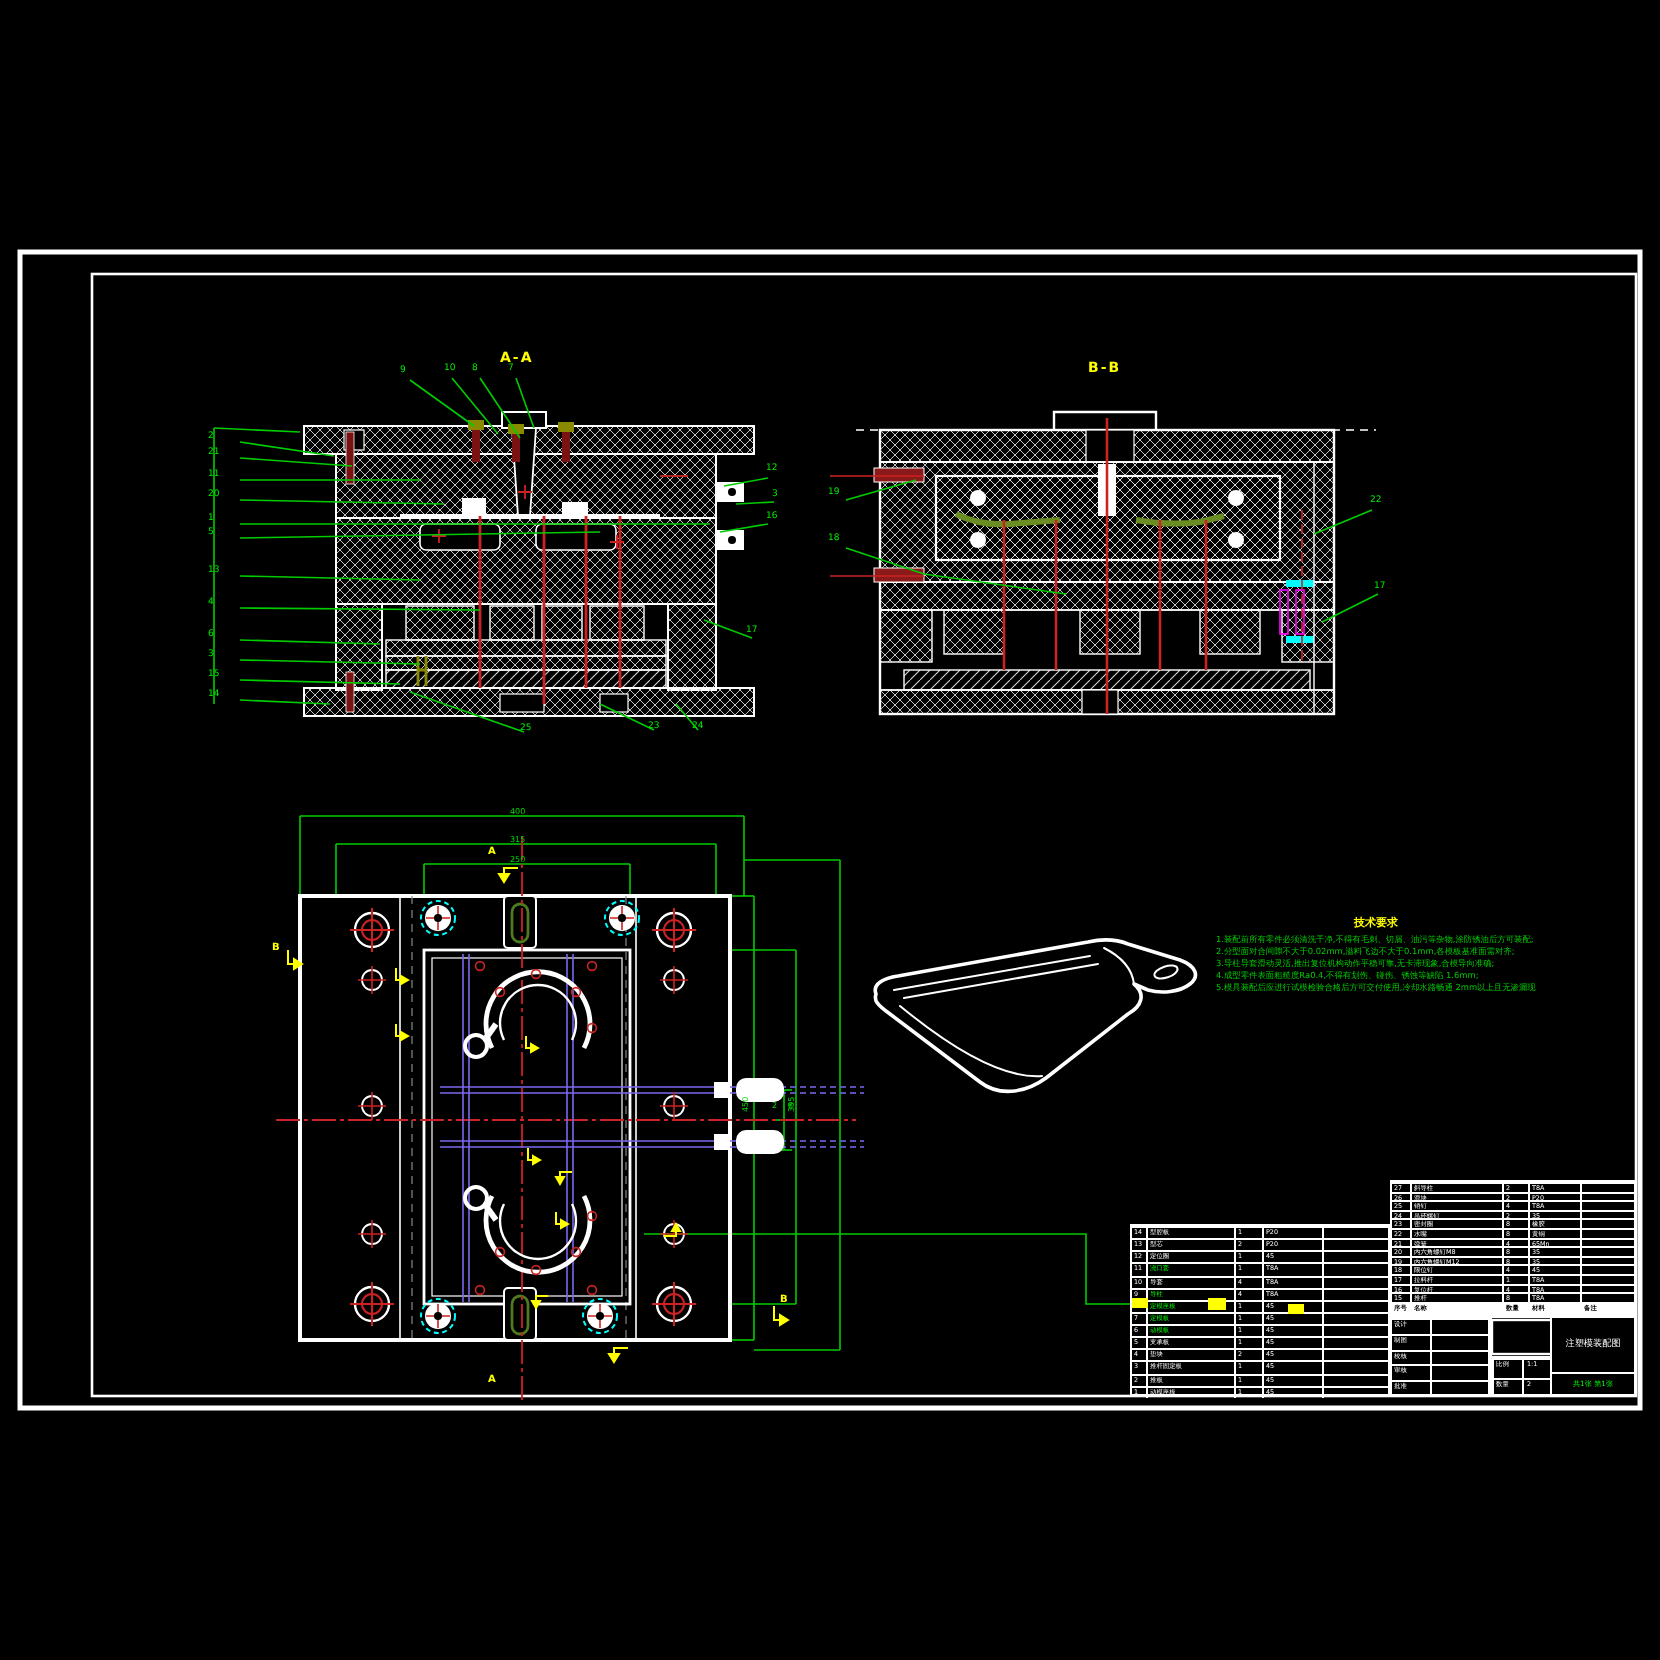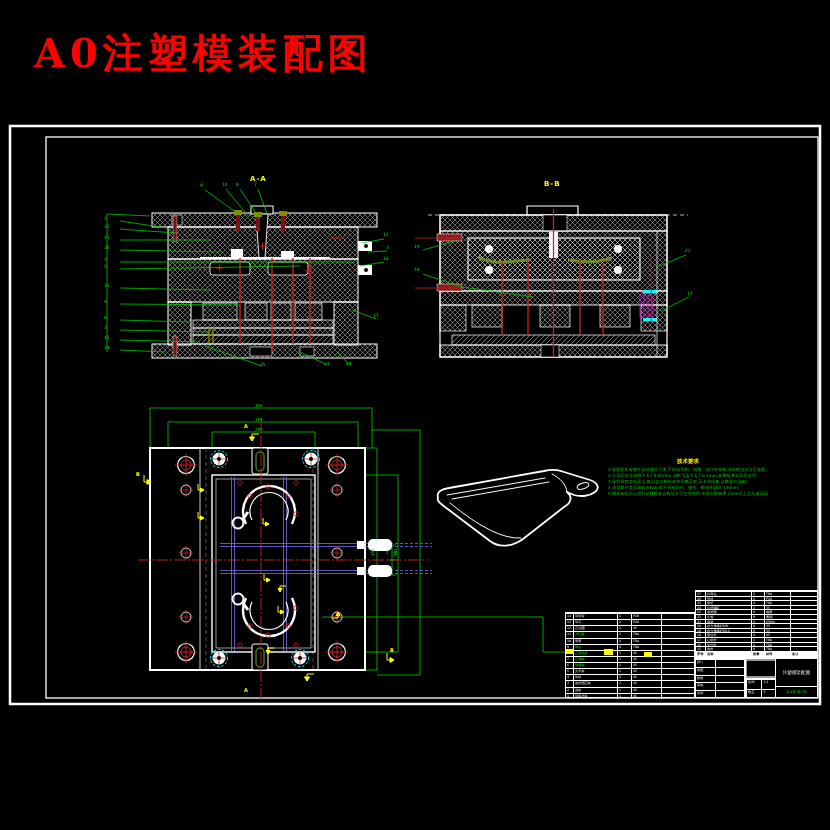--- a/index.html
+++ b/index.html
@@ -33,21 +33,20 @@
   .tb-title{flex:1;color:#fff;font-size:4.6px;text-align:center;display:flex;align-items:center;
            justify-content:center;border-bottom:0.5px solid #fff;line-height:1.2;}
   .tb-sheet{height:10px;color:#00ff00;font-size:3.6px;text-align:center;line-height:10px;}
   .ycell{position:absolute;background:#ffff00;}
 </style>
 </head>
 <body>
 
 <div id="stage">
 
-  <div class="main-title">A0注塑模装配图</div>
 
   <svg class="layer" width="830" height="830" viewBox="0 0 830 830">
     <defs>
       <pattern id="xh" width="5" height="5" patternUnits="userSpaceOnUse">
         <path d="M0,5 L5,0 M0,0 L5,5" stroke="#d8d8d8" stroke-width="0.45"></path>
       </pattern>
       <pattern id="dg" width="5" height="5" patternUnits="userSpaceOnUse">
         <path d="M0,5 L5,0" stroke="#d8d8d8" stroke-width="0.55"></path>
       </pattern>
     </defs>

